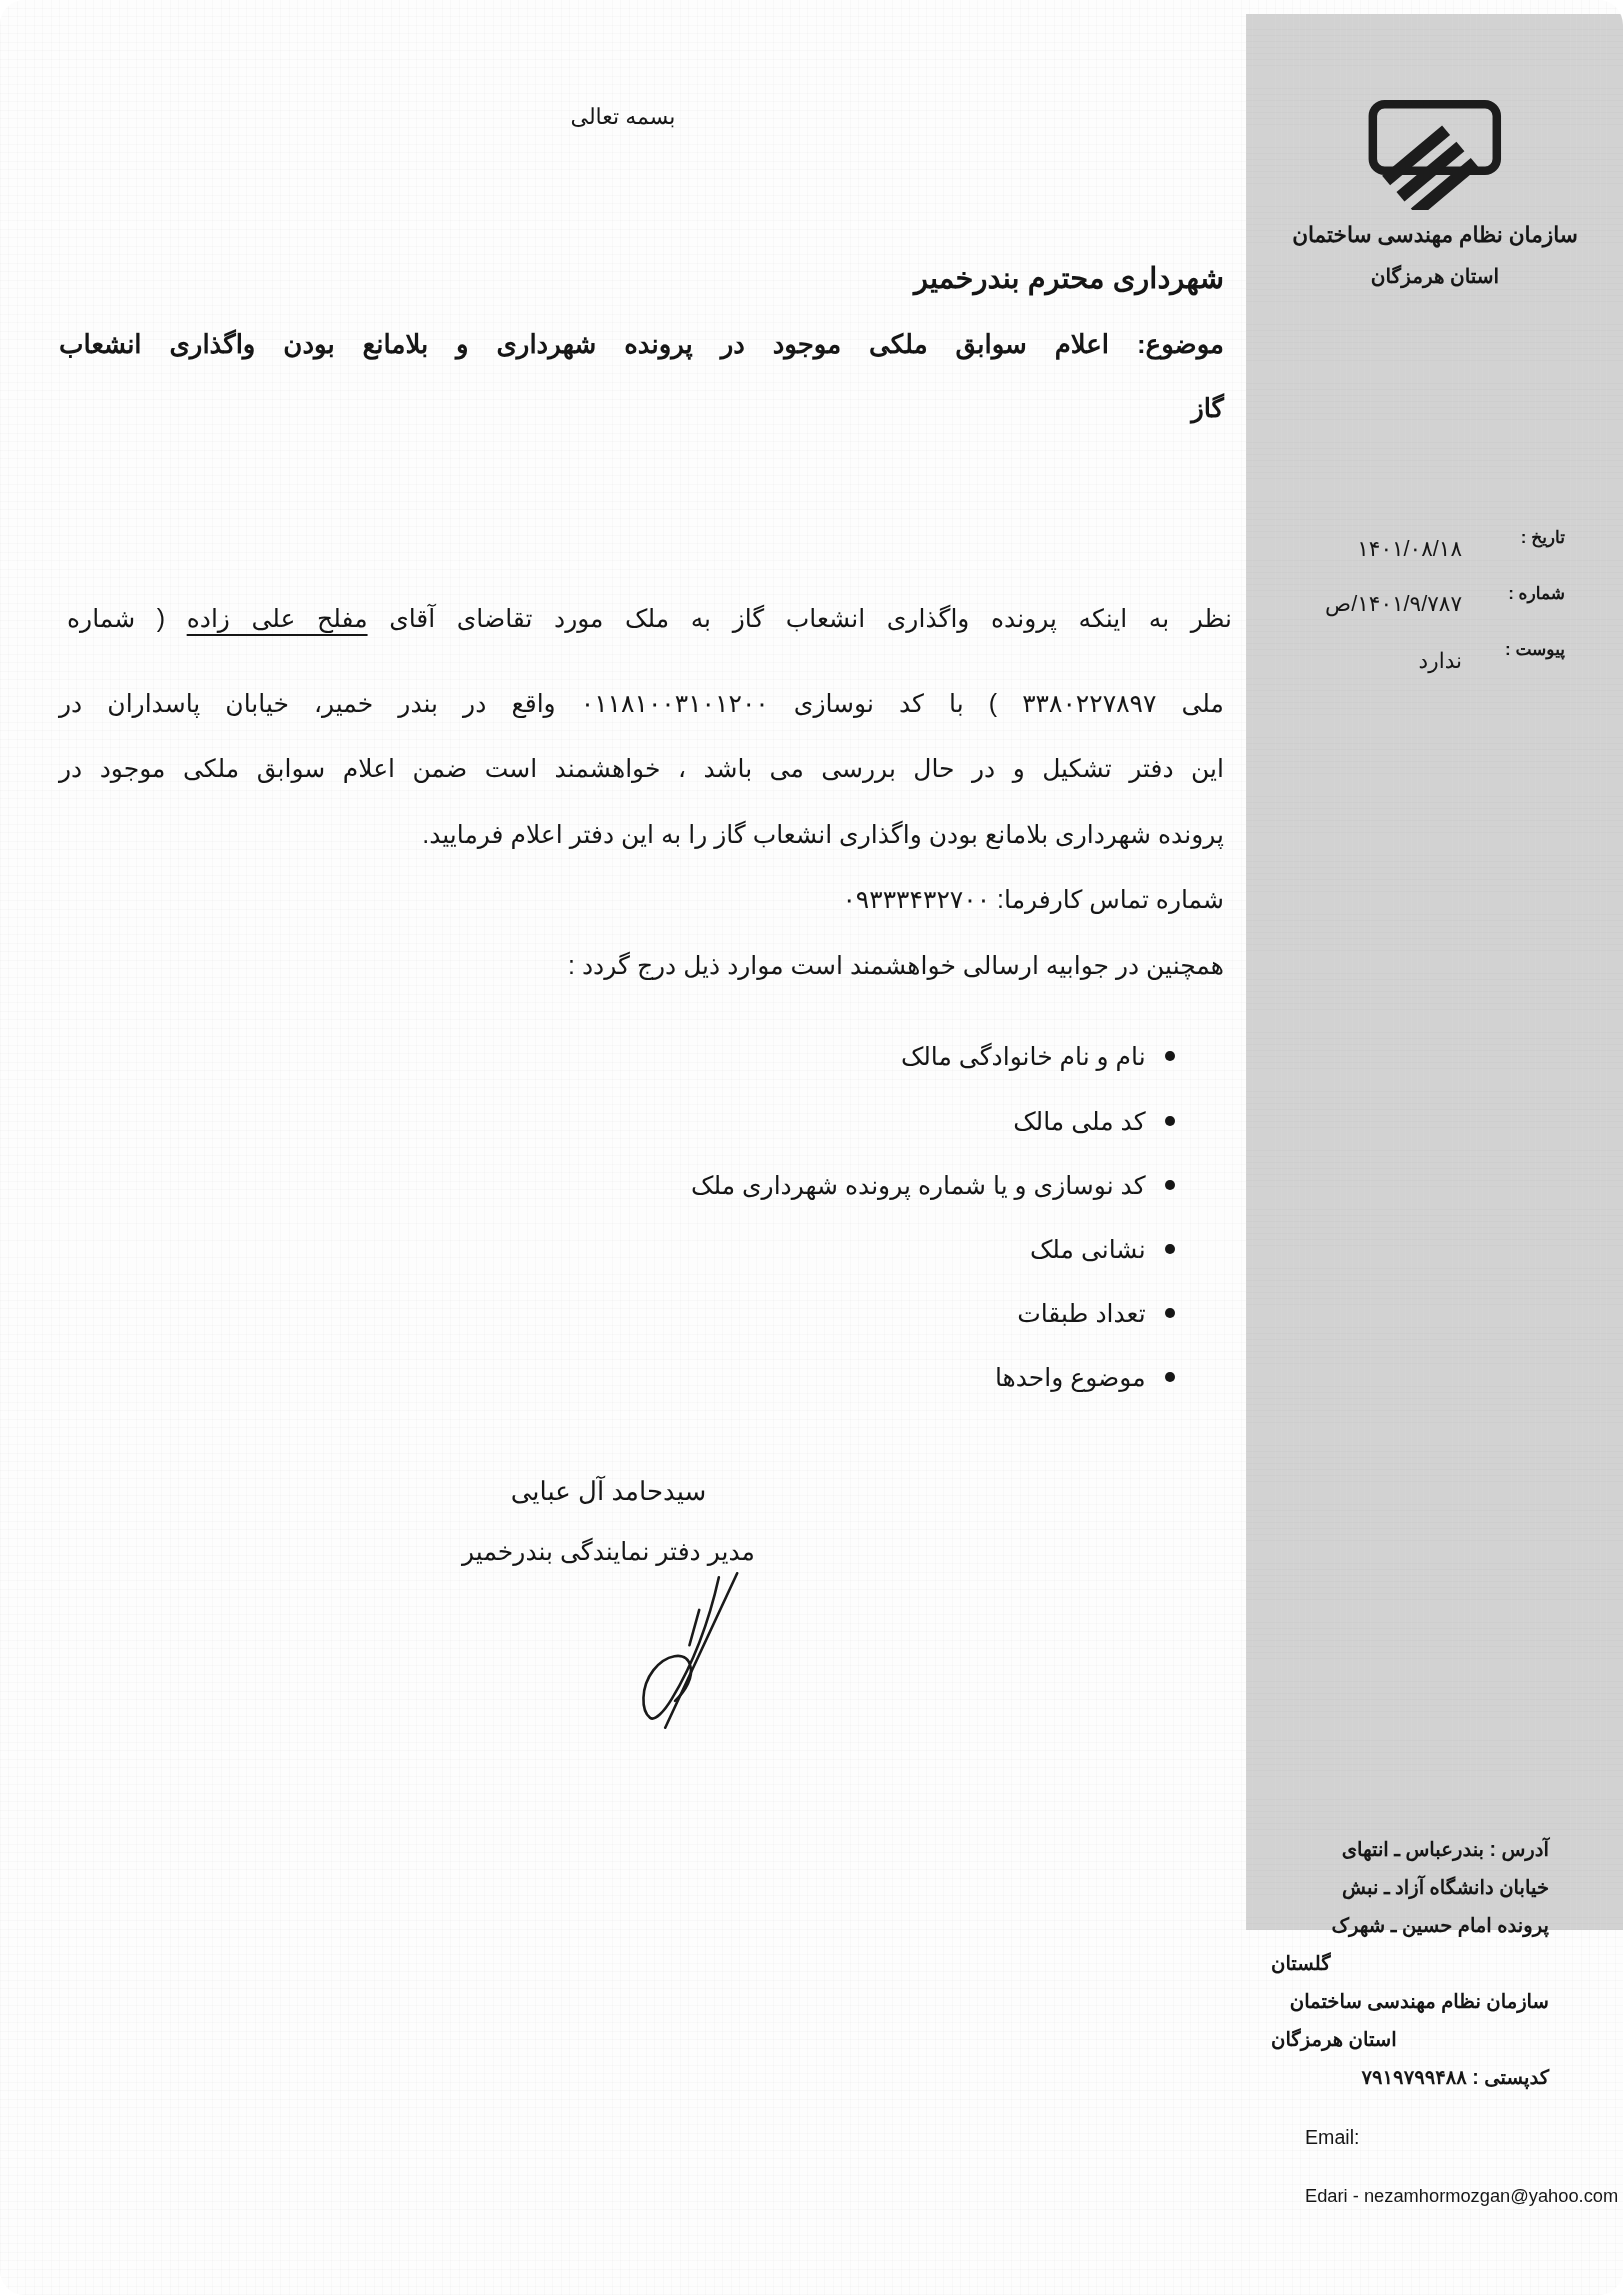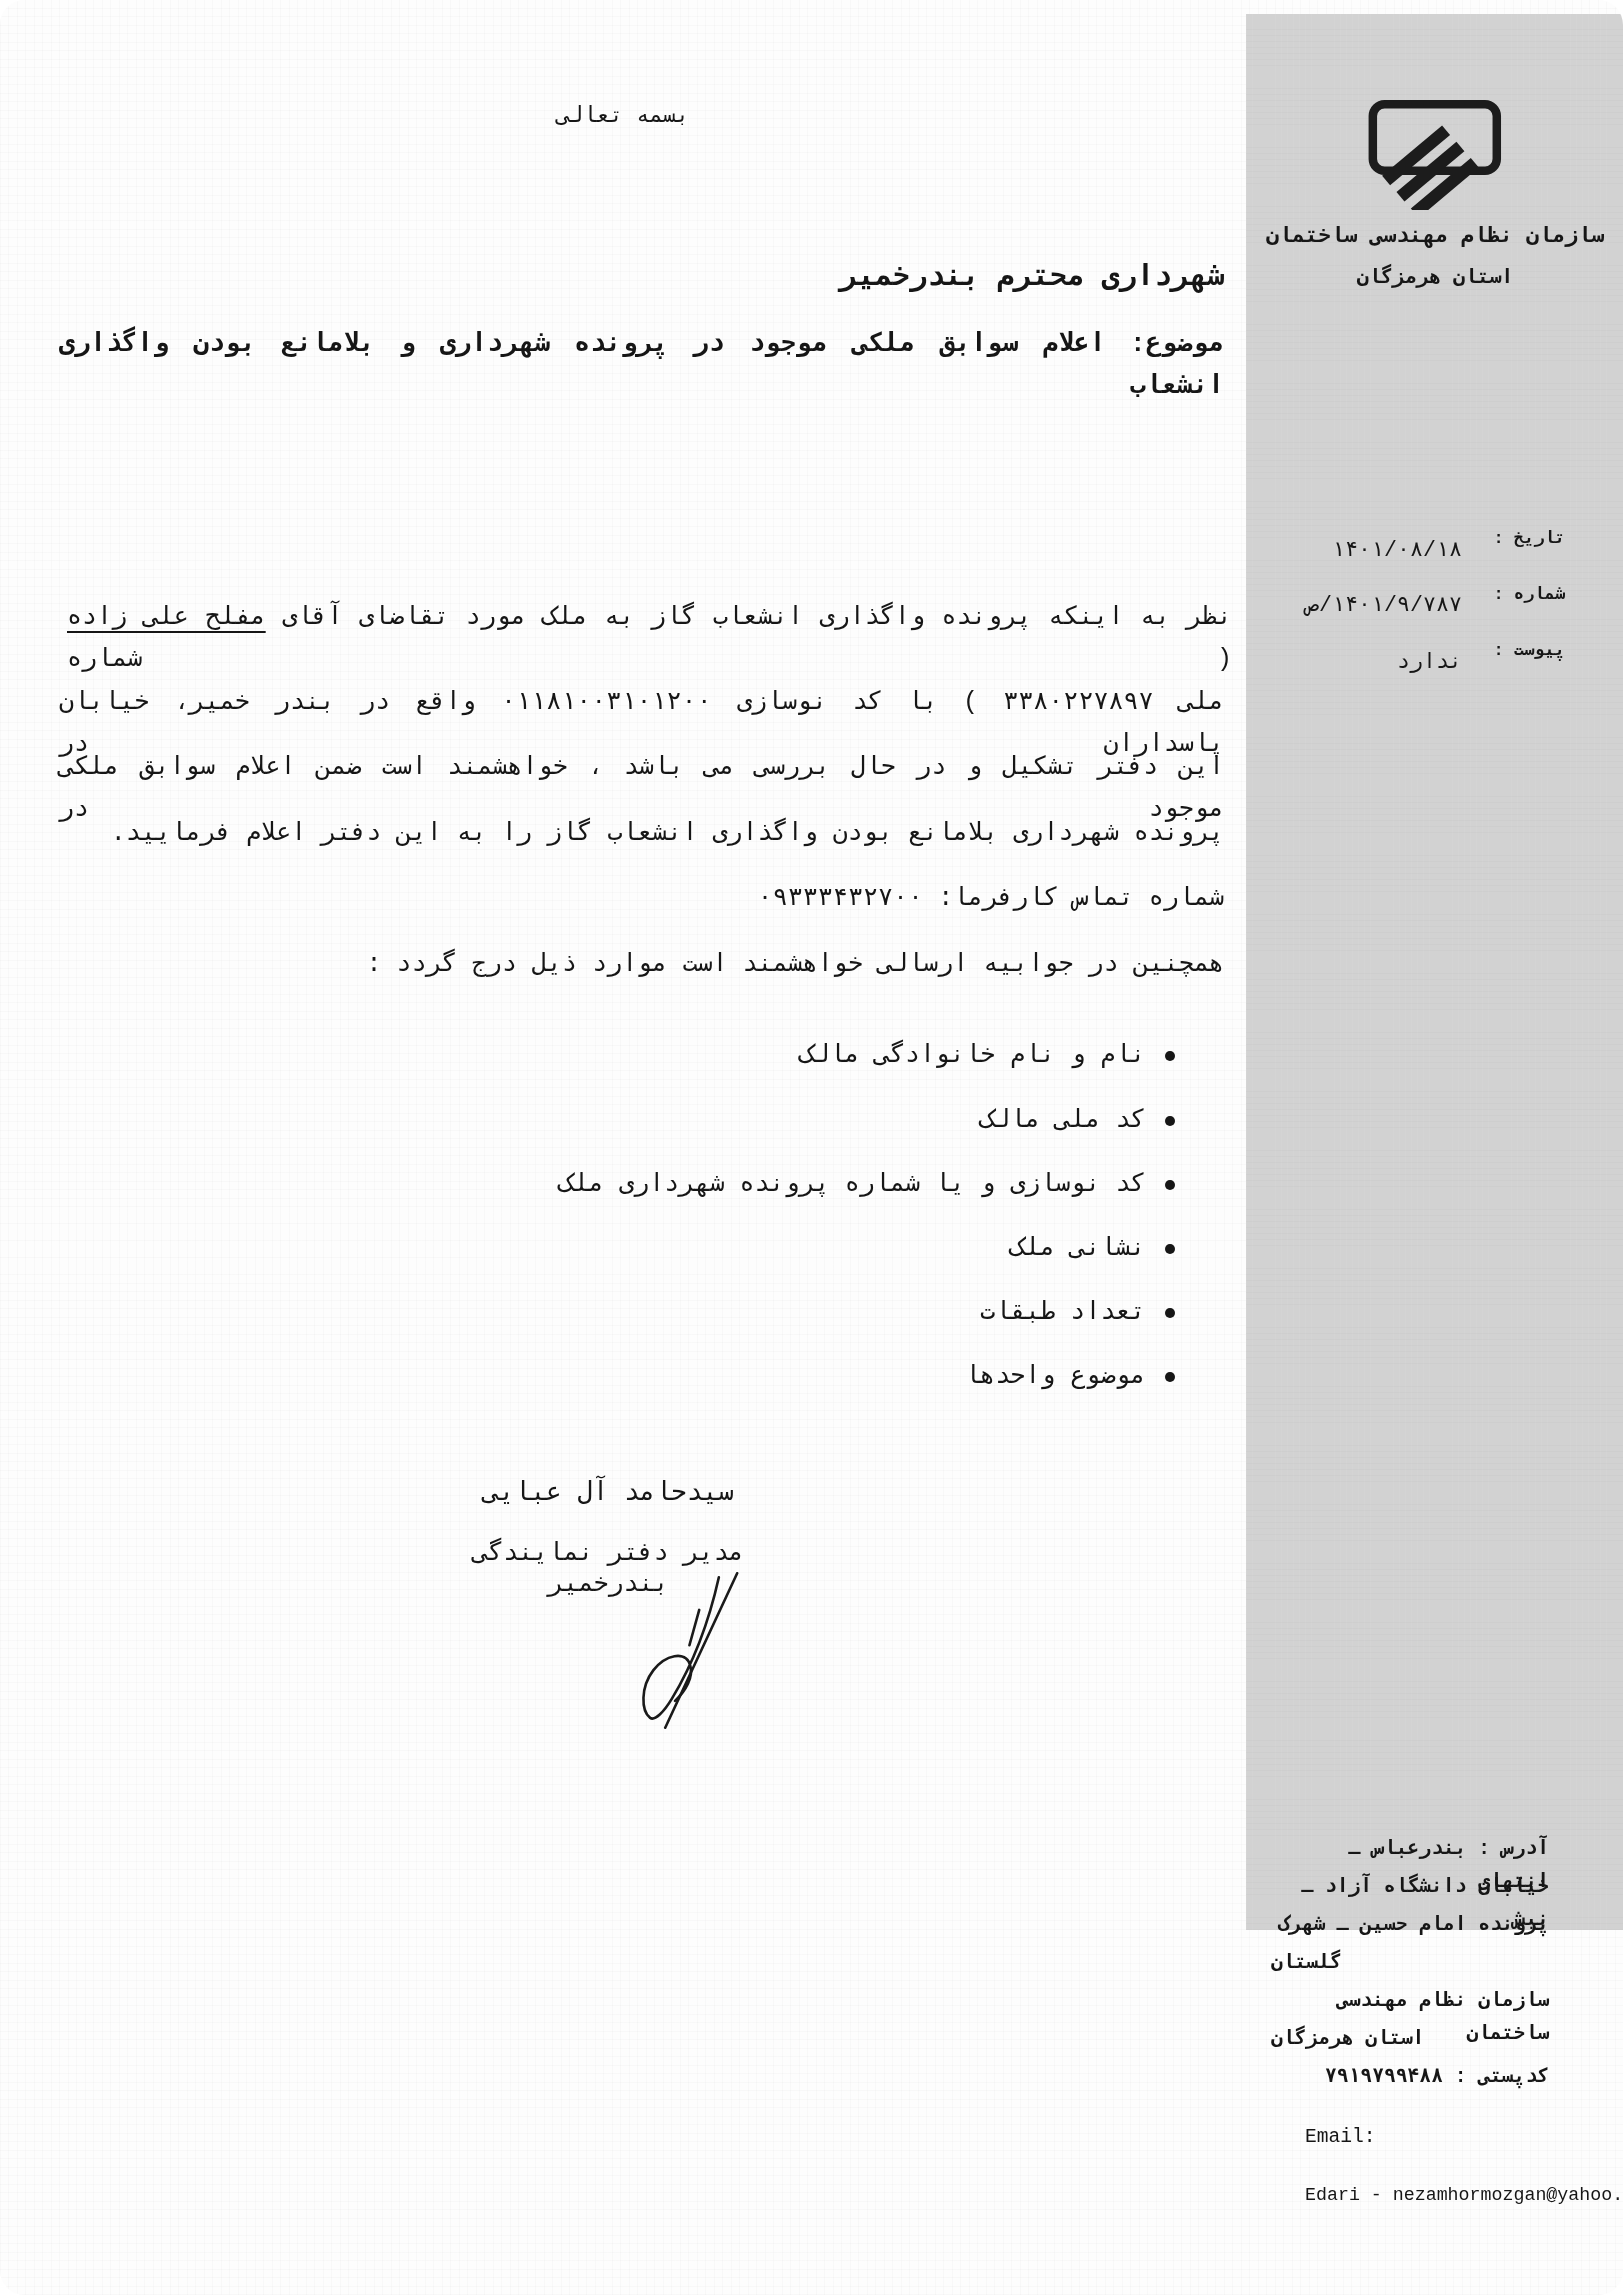--- a/index.html
+++ b/index.html
@@ -4,21 +4,21 @@
 <style>
   html, body { margin: 0; padding: 0; background: #ffffff; }
   .page {
     position: relative;
     width: 1623px;
     height: 2295px;
     background-color: #fdfdfd;
     background-image:
       repeating-linear-gradient(0deg, rgba(0,0,0,0.018) 0 0.7px, transparent 0.7px 8.5px),
       repeating-linear-gradient(90deg, rgba(0,0,0,0.018) 0 0.7px, transparent 0.7px 8.5px);
-    font-family: Liberation Mono, monospace;
+    font-family: Liberation Sans, sans-serif;
     color: #161616;
     overflow: hidden;
     border-radius: 25px;
   }
   .abs { position: absolute; }
   .rtl { direction: rtl; unicode-bidi: plaintext; }
 
   
   .letter-line {
     position: absolute;
@@ -105,20 +105,21 @@
 </head>
 <body>
 
 <div class="page">
 
   <div class="abs letter-line bismillah">بسمه تعالی</div>
 
   <div class="letter-line recipient t-right">شهرداری محترم بندرخمیر</div>
 
   <div class="letter-line subject1 t-just">موضوع: اعلام سوابق ملکی موجود در پرونده شهرداری و بلامانع بودن واگذاری انشعاب</div>
+  <div class="letter-line subject2 t-right">گاز</div>
 
 
   <div class="letter-line para1 t-just"><span>نظر به اینکه پرونده واگذاری انشعاب گاز به ملک مورد تقاضای آقای </span><span class="u-name">مفلح علی زاده</span><span> ( شماره</span></div>
   <div class="letter-line para2 t-just">ملی ۳۳۸۰۲۲۷۸۹۷ ) با کد نوسازی ۰۱۱۸۱۰۰۳۱۰۱۲۰۰ واقع در بندر خمیر، خیابان پاسداران در</div>
   <div class="letter-line para3 t-just">این دفتر تشکیل و در حال بررسی می باشد ، خواهشمند است ضمن اعلام سوابق ملکی موجود در</div>
   <div class="letter-line para4 t-right">پرونده شهرداری بلامانع بودن واگذاری انشعاب گاز را به این دفتر اعلام فرمایید.</div>
 
   <div class="letter-line phoneline t-right">شماره تماس کارفرما: ۰۹۳۳۳۴۳۲۷۰۰</div>
   <div class="letter-line requestline t-right">همچنین در جوابیه ارسالی خواهشمند است موارد ذیل درج گردد :</div>
 

